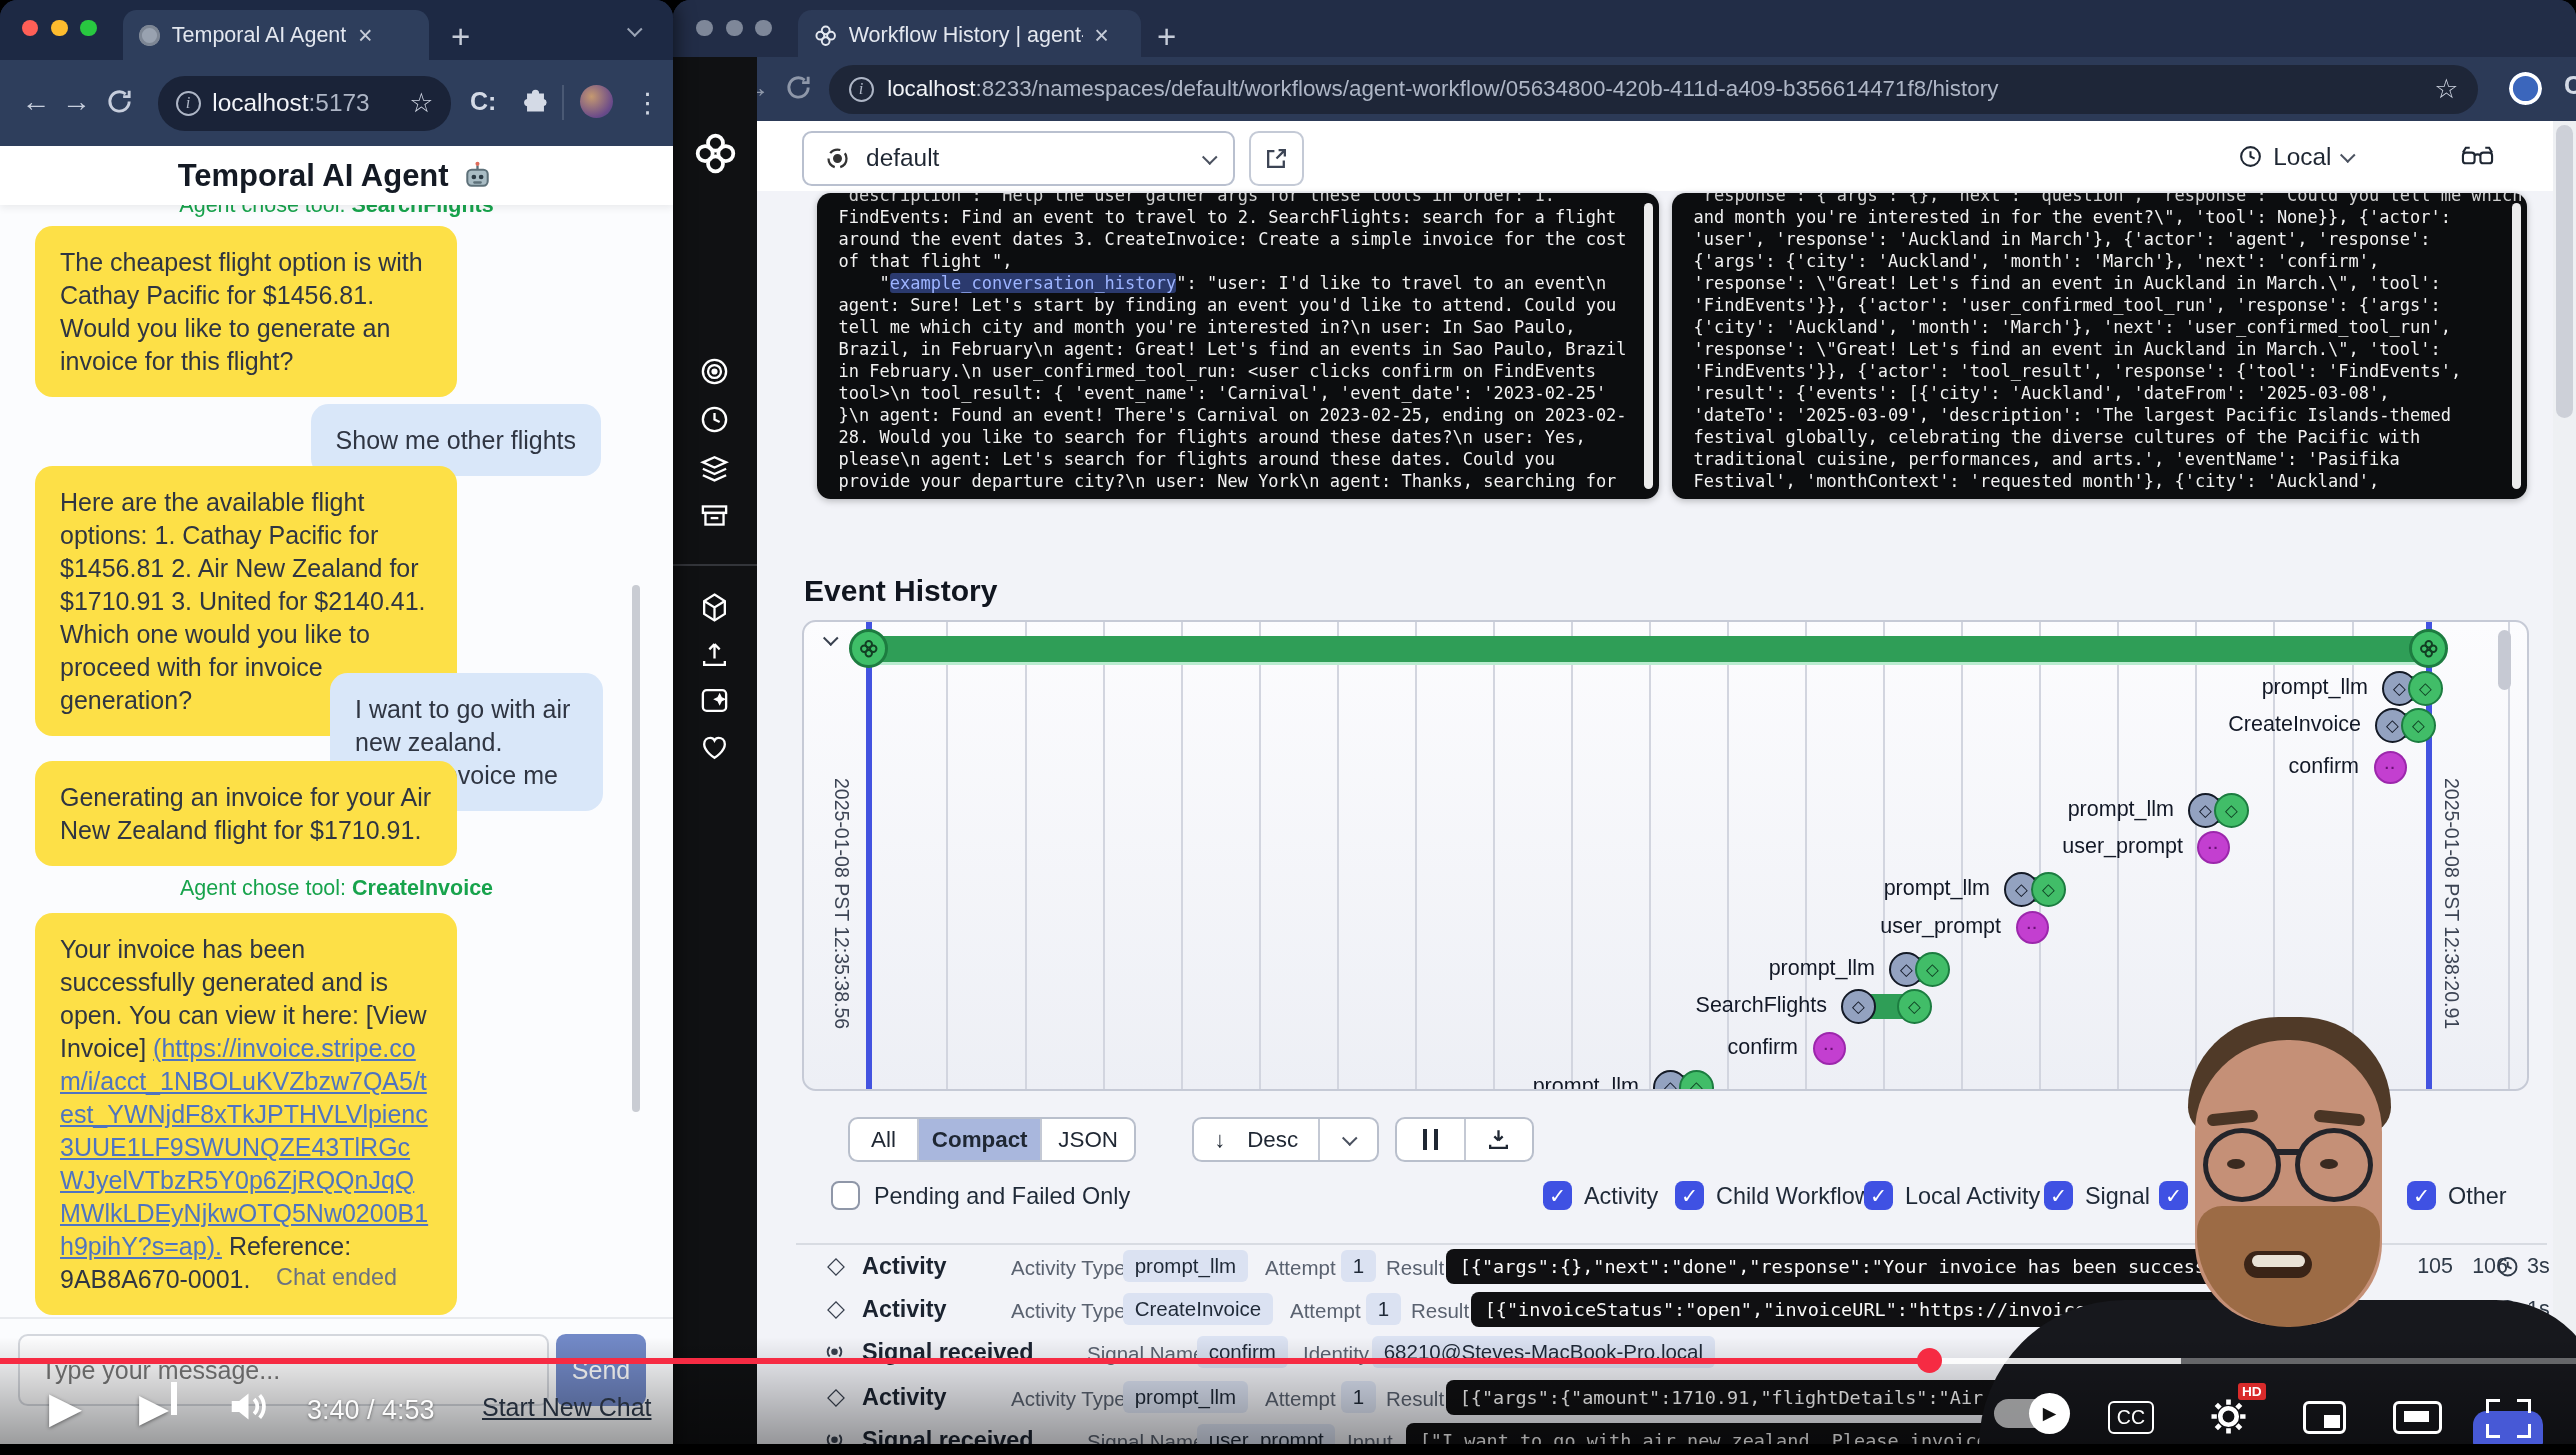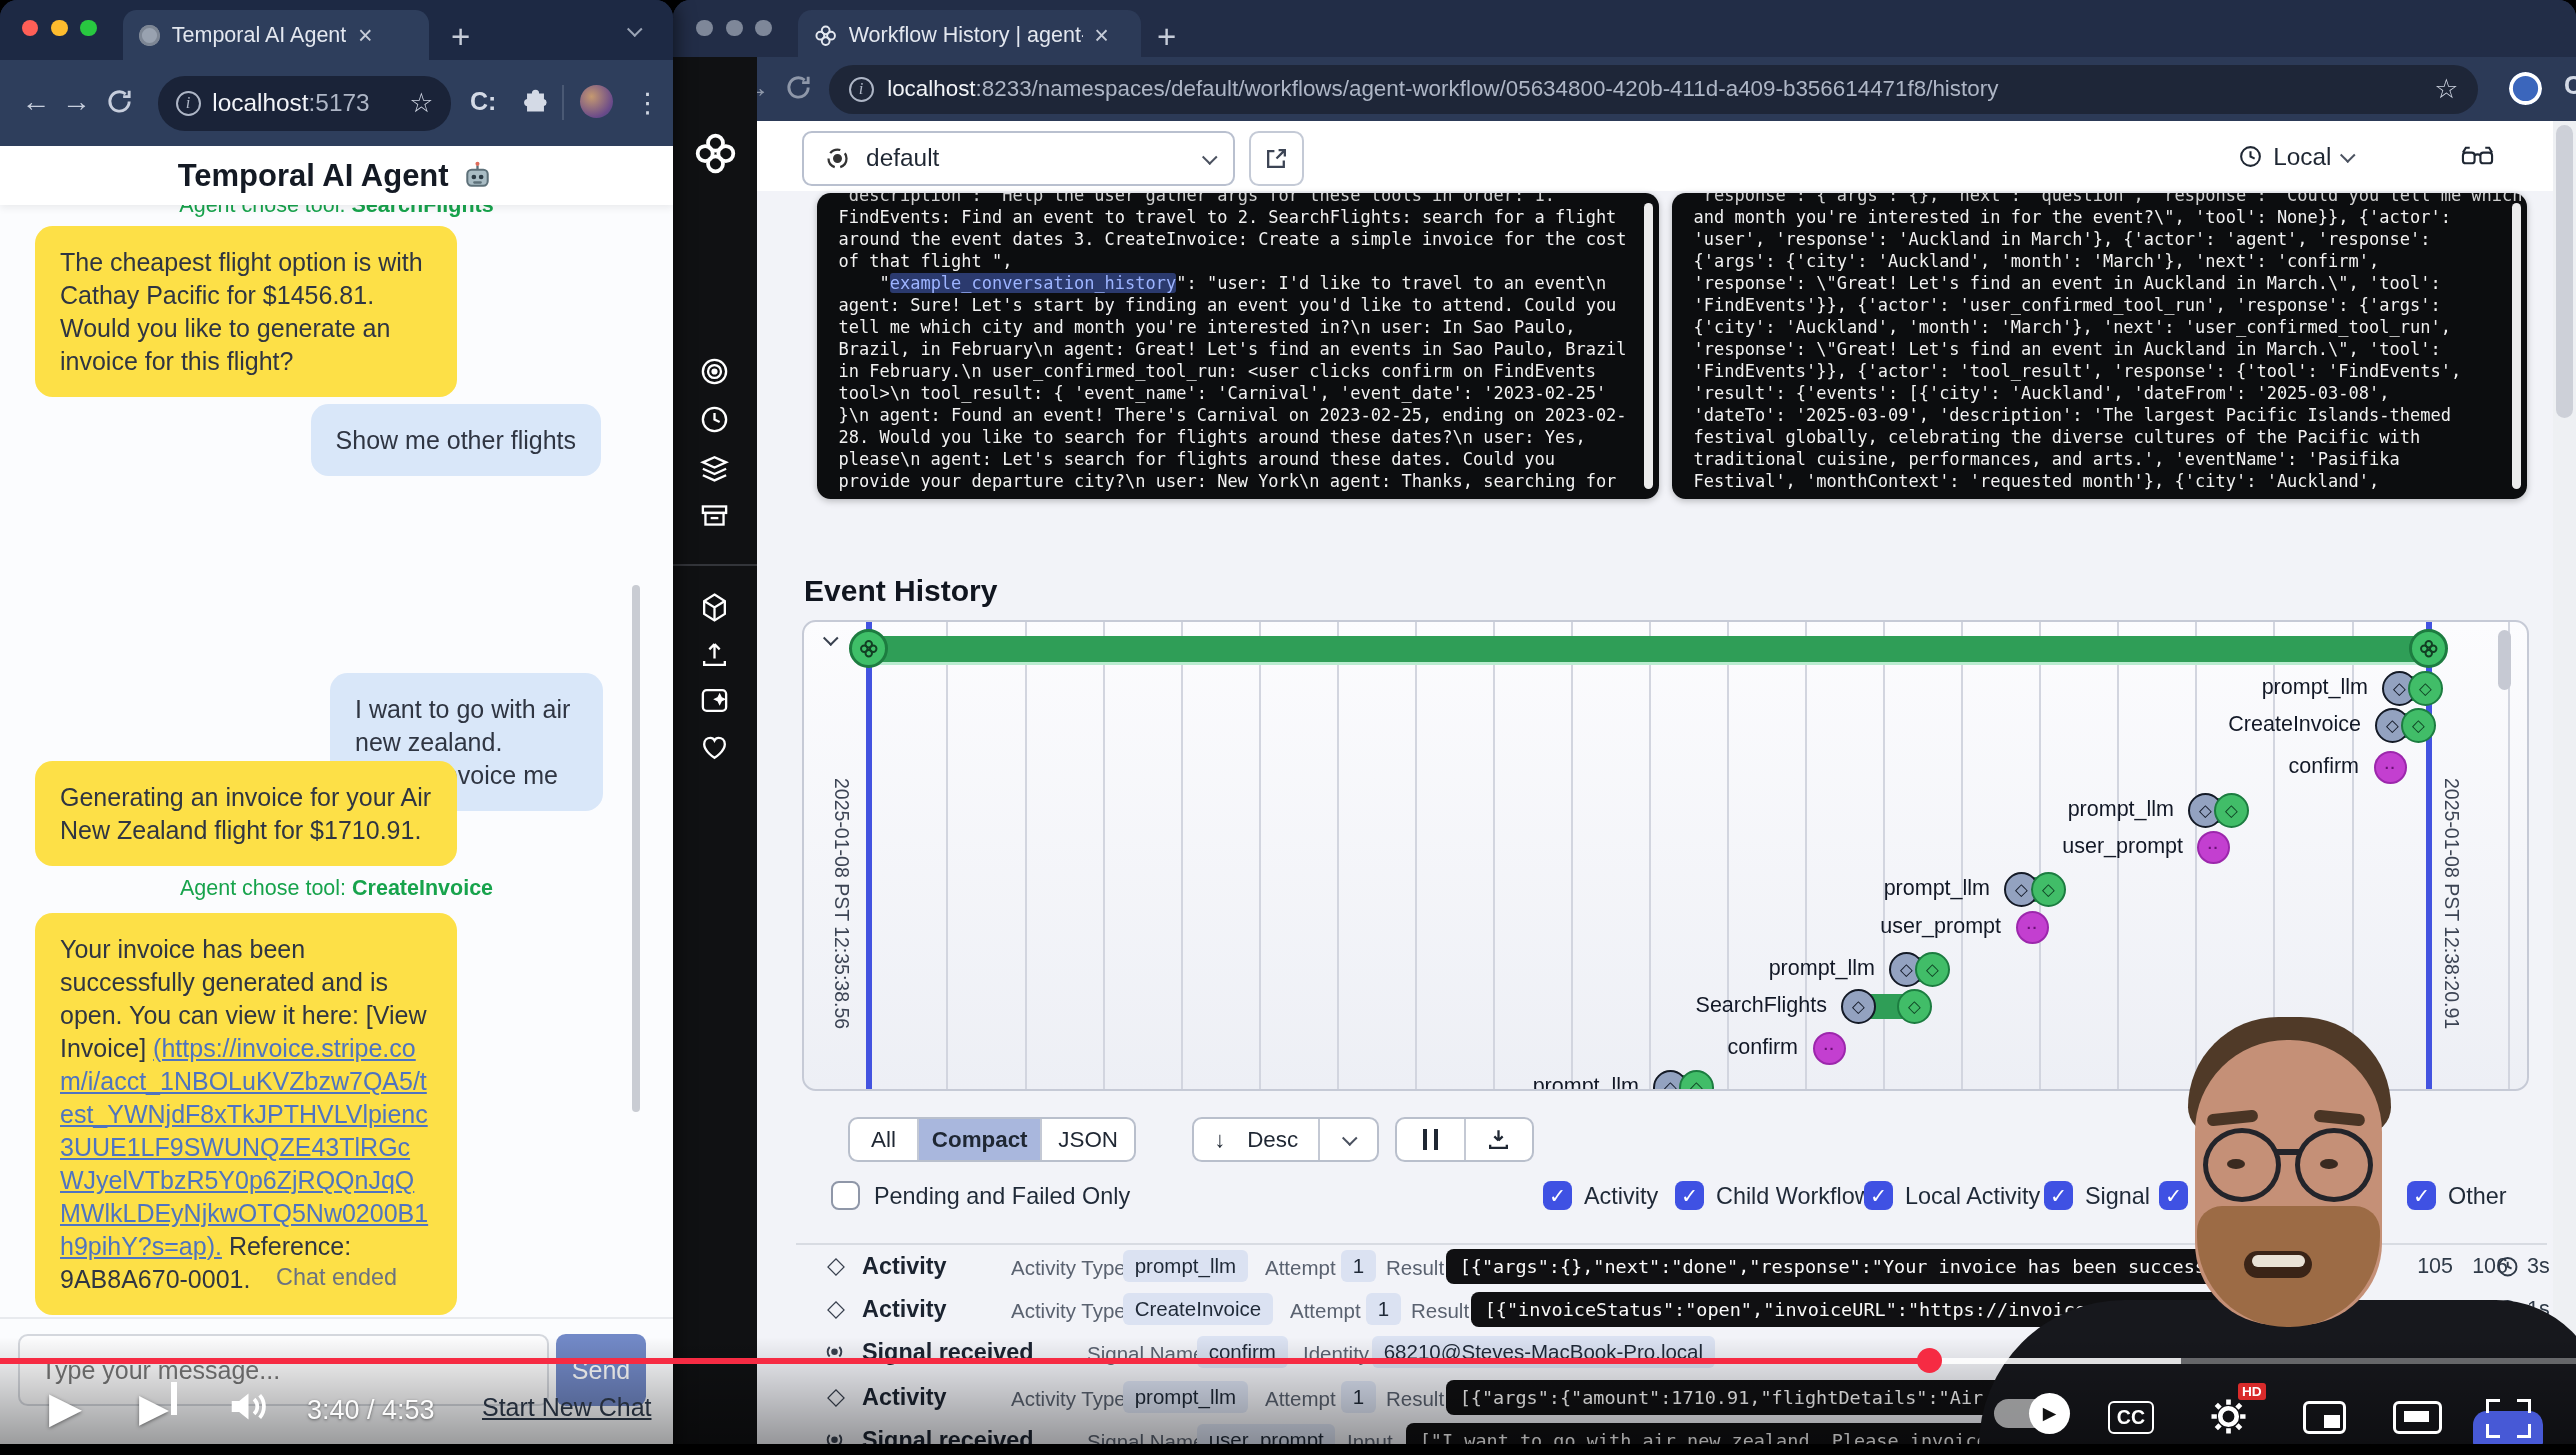--- a/index.html
+++ b/index.html
@@ -93,21 +93,21 @@
 
   
   #person { position:absolute; z-index:40; }
 
   
   .vid-grad { position:absolute; left:0; right:0; bottom:11.7px; height:107px; background:linear-gradient(rgba(0,0,0,0), rgba(0,0,0,.38)); z-index:50; }
   .prog { position:absolute; left:0; top:1358px; height:5.9px; z-index:55; }
   .vctl { position:absolute; z-index:60; color:#fff; }
   .vtime { font-size:27px; color:rgba(255,255,255,.97); text-shadow:0 1px 2.9px rgba(0,0,0,.5); }
   .blackstrip { position:absolute; left:0; right:0; bottom:0; height:11.7px; background:#000; z-index:70; }
-  .ccbox { border:2.9px solid #fff; border-radius:5.9px; font-weight:bold; font-size:19.5px; padding:2.9px 6.8px; text-shadow:none; }
+  .ccbox { border:2.9px solid #fff; border-radius:5.9px; font-weight:normal; font-size:19.5px; padding:2.9px 6.8px; text-shadow:none; }
   .hdbadge { position:absolute; top:-11.7px; right:-15.6px; background:#d92b2b; color:#fff; font-size:13.7px; font-weight:bold; border-radius:2.9px; padding:1px 3.9px; }
   .corner { position:absolute; width:13.7px; height:13.7px; border:3.9px solid #fff; }
 </style>
 </head>
 <body>
 
 <div id="stage">
 
   <div class="win win-right">
     <div class="tabbar-r">
@@ -522,20 +522,21 @@
       <span class="abs" style="left:562px;top:25px;width:2px;height:35px;background:#4a5974"></span>
       <span class="avatar abs" style="left:580px;top:25px"></span>
       <span class="vdots abs" style="left:634px;top:27px">⋮</span>
     </div>
 
     <div class="page-left">
 
       <div class="tool-banner" style="top:47px"><span>Agent chose tool: </span><b>SearchFlights</b></div>
       <div class="bub bub-agent" style="top:80px">The cheapest flight option is with Cathay Pacific for $1456.81. Would you like to generate an invoice for this flight?</div>
       <div class="bub bub-user" style="top:258px;right:72px">Show me other flights</div>
+      <div class="bub bub-agent" style="top:320px">Here are the available flight options: 1. Cathay Pacific for $1456.81 2. Air New Zealand for $1710.91 3. United for $2140.41. Which one would you like to proceed with for invoice generation?</div>
       <div class="bub bub-user" style="top:527px;right:70px;max-width:273px">I want to go with air new zealand. Please invoice me</div>
       <div class="bub bub-agent" style="top:615px">Generating an invoice for your Air New Zealand flight for $1710.91.</div>
       <div class="tool-banner" style="top:730px"><span>Agent chose tool: </span><b>CreateInvoice</b></div>
       <div class="bub bub-agent" style="top:767px">
         <span>Your invoice has been successfully generated and is open. You can view it here: [View Invoice] </span><span class="invoice-link">(https://invoice.stripe.com/i/acct_1NBOLuKVZbzw7QA5/test_YWNjdF8xTkJPTHVLVlpienc3UUE1LF9SWUNQZE43TlRGcWJyelVTbzR5Y0p6ZjRQQnJqQMWlkLDEyNjkwOTQ5Nw0200B1h9pihY?s=ap).</span><span> Reference: 9AB8A670-0001.</span>
       </div>
       <div class="chat-ended" style="top:1118px">Chat ended</div>
       <div class="chat-scrollbar" style="left:632px;top:439px;height:527px"></div>
 
       <div class="chat-header">

